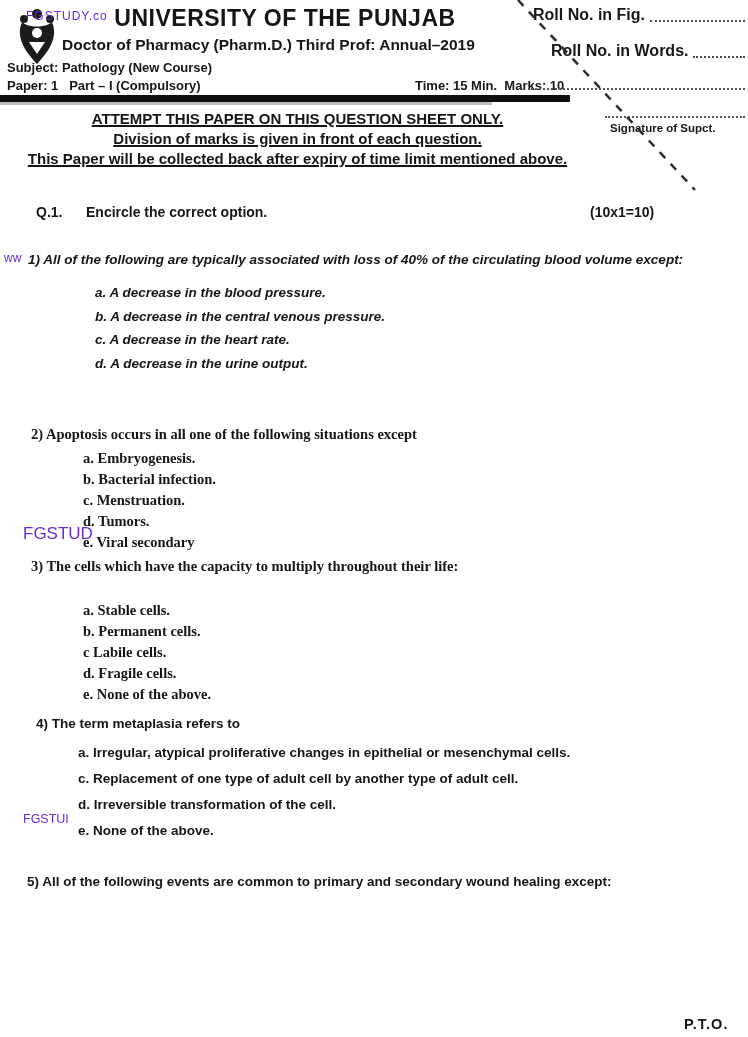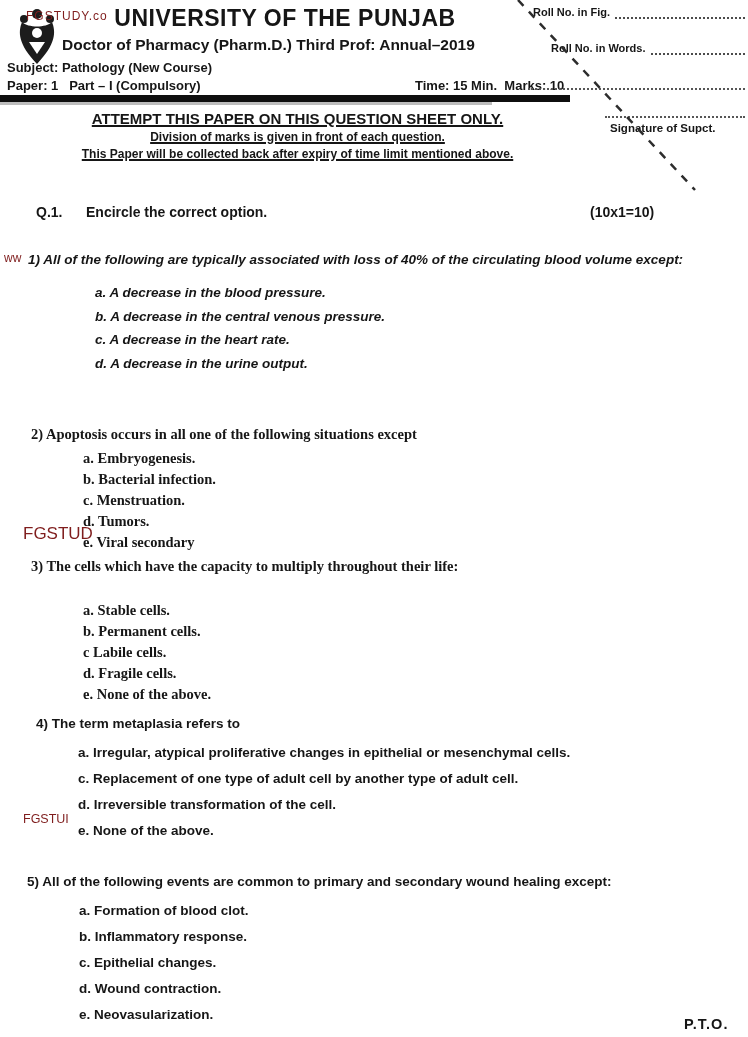--- a/index.html
+++ b/index.html
@@ -25,24 +25,24 @@
   .subject{left:7px;top:60px;font-size:13px;font-weight:700;white-space:pre;}
   .paper{left:7px;top:78px;font-size:13px;font-weight:700;white-space:pre;}
   .time-marks{left:415px;top:78px;font-size:13px;font-weight:700;white-space:pre;}
   .rule-black{left:0;top:95px;width:570px;height:7px;background:#0f0f0f;}
   .rule-gray{left:0;top:102px;width:492px;height:3px;background:#9a9a9a;opacity:.65;}
 
   
   .instr{left:5px;top:110px;width:585px;text-align:center;}
   .instr p{margin:0 0 3px 0;font-weight:700;text-decoration:underline;text-decoration-thickness:2px;}
   .instr .i1{font-size:15px;}
-  .instr .i2,.instr .i3{font-size:12px;}
+  .instr .i2,.instr .i3{font-size:15px;}
 
   
-  .roll-row{display:flex;align-items:flex-start;font-size:11px;font-weight:700;}
+  .roll-row{display:flex;align-items:center;font-size:16px;font-weight:700;}
   .roll-row .lbl{white-space:nowrap;}
   .leader{flex:1;border-bottom:2px dotted #4c4c4c;margin-left:5px;height:11px;}
   .roll-fig{left:533px;top:6px;width:212px;}
   .roll-words{left:551px;top:42px;width:194px;}
   .dot-a{left:528px;top:88px;width:217px;border-top:2px dotted #565656;height:0;}
   .dot-b{left:605px;top:116px;width:140px;border-top:2px dotted #565656;height:0;}
   .signature{left:610px;top:122px;font-size:11.5px;font-weight:700;}
   .diag{left:500px;top:0;width:210px;height:200px;pointer-events:none;}
 
   
@@ -74,21 +74,21 @@
   .qb4{left:36px;top:714px;width:700px;}
   .qb4 .opts{margin-top:6px;padding-left:42px;}
   .qb4 .opt{line-height:26px;}
 
   .qb5{left:27px;top:872px;width:695px;}
   .qb5 .opts{margin-top:6px;padding-left:52px;}
   .qb5 .opt{line-height:26px;}
 
   .pto{left:684px;top:1008px;font-size:14.5px;font-weight:700;letter-spacing:1px;margin-top:8px;}
 
-  .wm{color:#7f1d1d;font-family:"Liberation Sans",sans-serif;font-weight:400;}
+  .wm{color:#6d28d9;font-family:"Liberation Sans",sans-serif;font-weight:400;}
   .wm1{left:4px;top:251px;font-size:12px;}
   .wm2{left:23px;top:524px;font-size:17px;}
   .wm3{left:23px;top:812px;font-size:12.5px;}
 </style>
 </head>
 <body>
 
 <div class="page">
 
   <svg class="abs logo" viewBox="0 0 46 60">
@@ -174,27 +174,20 @@
     <div class="opts">
       <div class="opt">a. Irregular, atypical proliferative changes in epithelial or mesenchymal cells.</div>
       <div class="opt">c. Replacement of one type of adult cell by another type of adult cell.</div>
       <div class="opt">d. Irreversible transformation of the cell.</div>
       <div class="opt">e. None of the above.</div>
     </div>
   </div>
 
   <div class="abs q sans qb5">
     <p class="stem">5) All of the following events are common to primary and secondary wound healing except:</p>
-    <div class="opts">
-      <div class="opt">a. Formation of blood clot.</div>
-      <div class="opt">b. Inflammatory response.</div>
-      <div class="opt">c. Epithelial changes.</div>
-      <div class="opt">d. Wound contraction.</div>
-      <div class="opt">e. Neovasularization.</div>
-    </div>
   </div>
 
   <span class="abs wm wm1">ww</span>
   <span class="abs wm wm2">FGSTUD</span>
   <span class="abs wm wm3">FGSTUI</span>
 
   <div class="abs pto">P.T.O.</div>
 
 </div>
 

